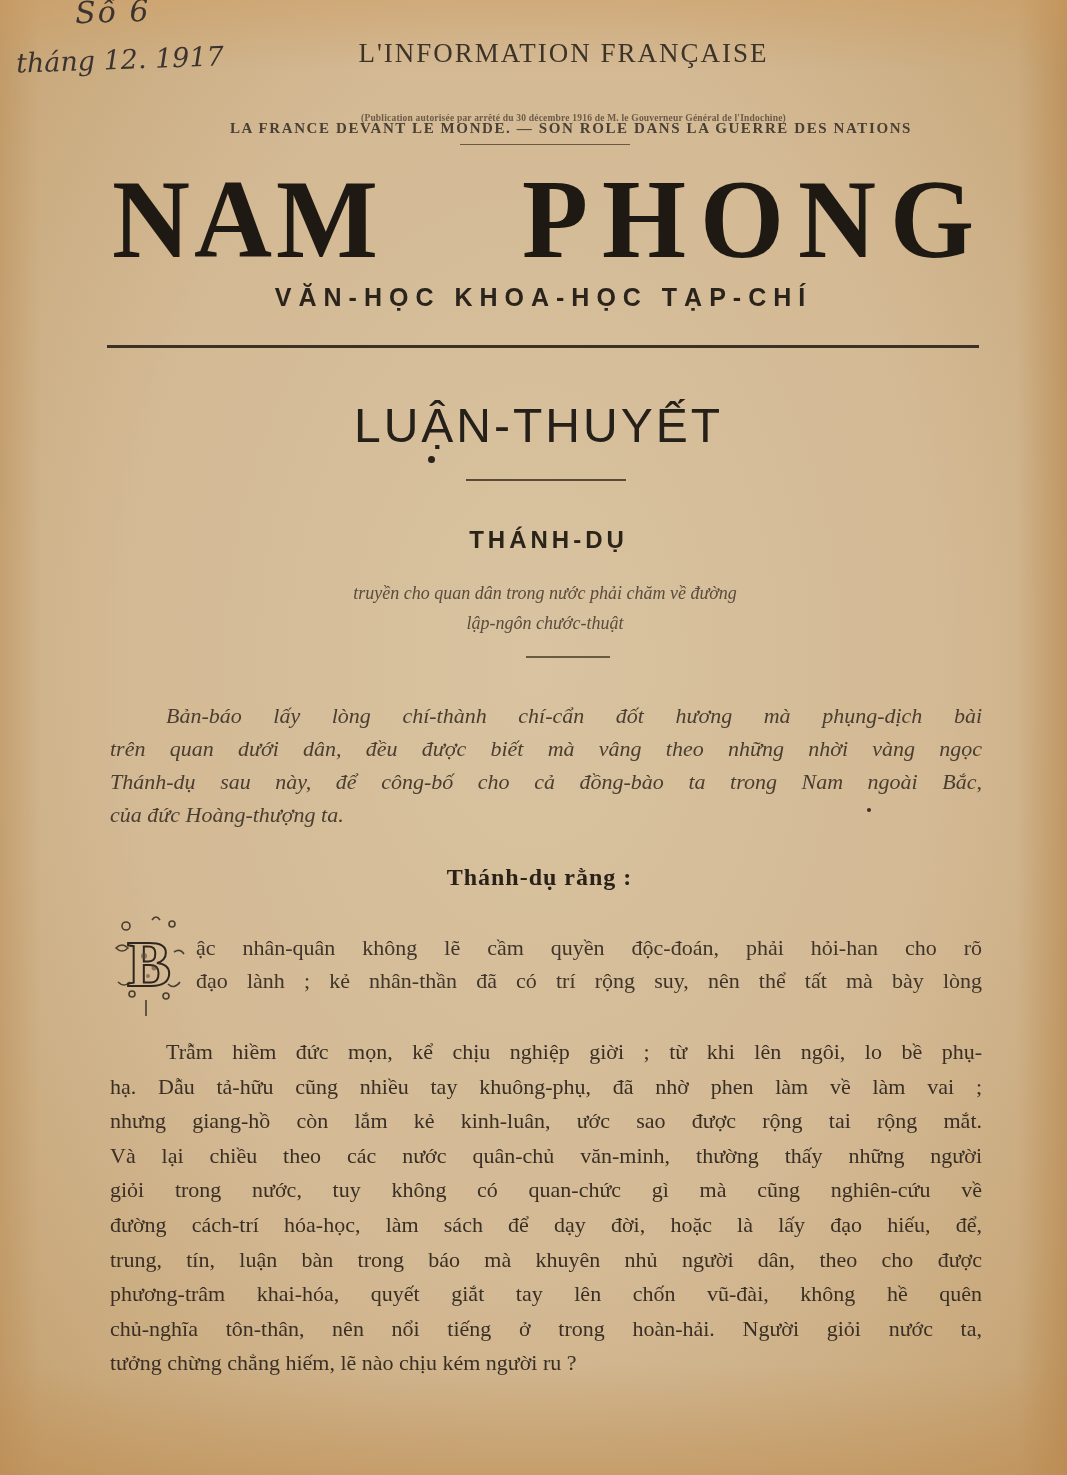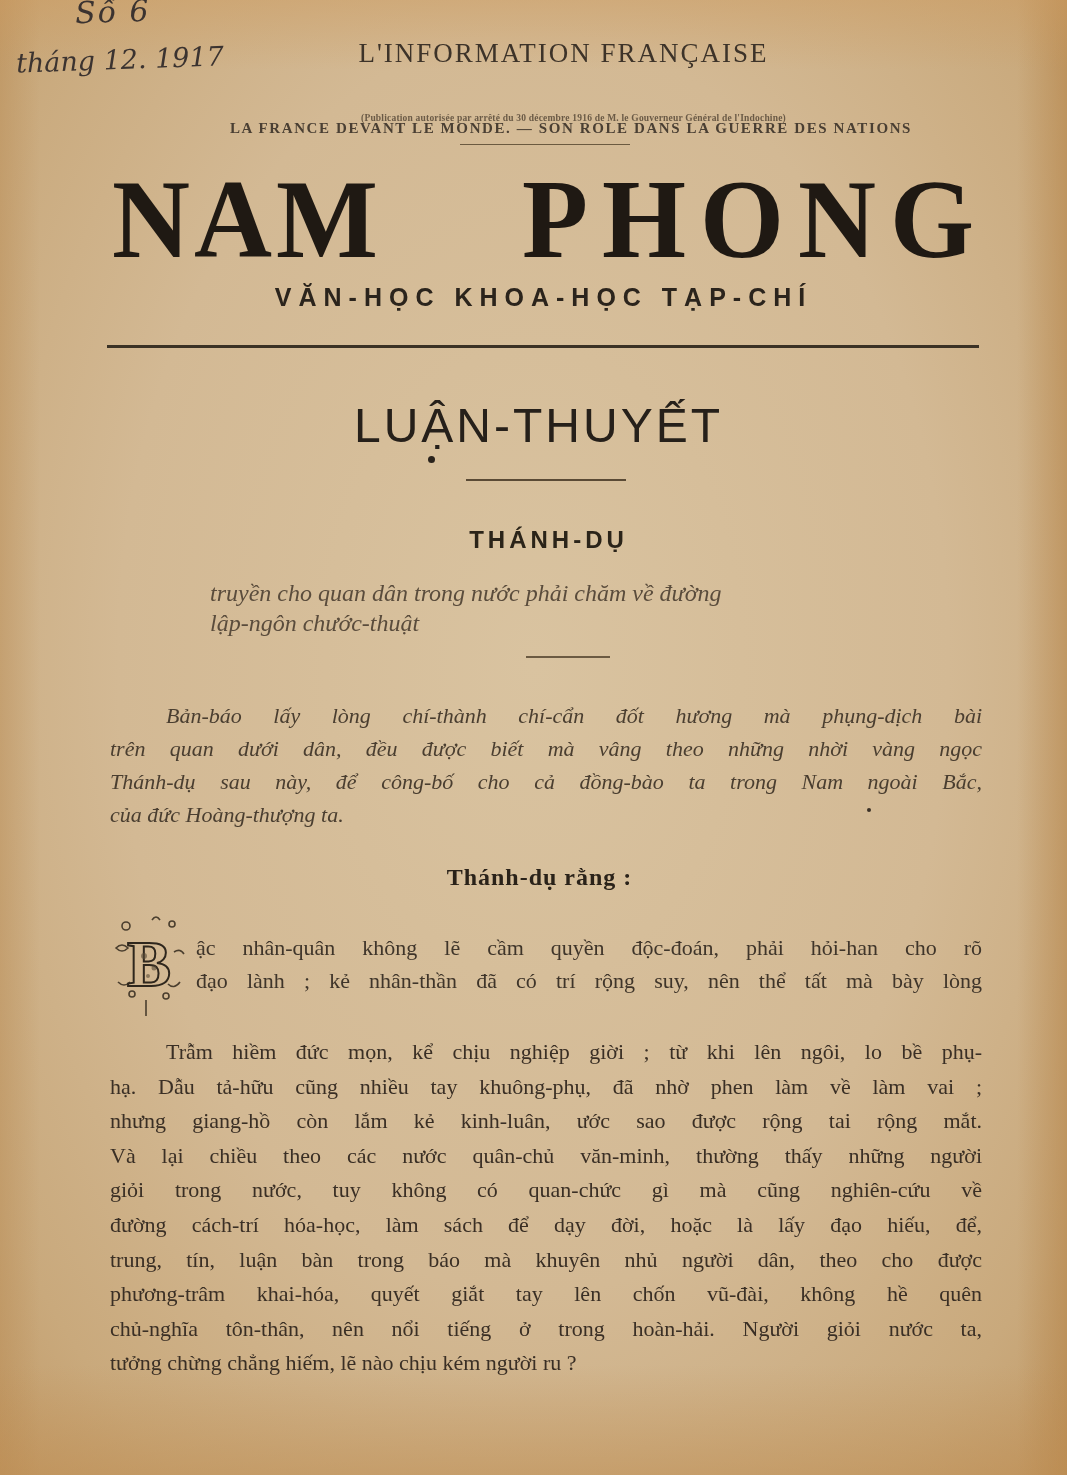--- a/index.html
+++ b/index.html
@@ -70,22 +70,22 @@
   .dot { position: absolute; left: 428px; top: 456px; width: 7px; height: 7px; border-radius: 50%; background: #2a231c; }
   .rule-sect { position: absolute; left: 466px; width: 160px; top: 479px; height: 2px; background: #5a4a35; }
 
   .decree-title {
     position: absolute; left: 0; right: 0; top: 526px; text-align: center;
     padding-left: 30px;
     font-family: "Liberation Sans", sans-serif; font-weight: bold;
     font-size: 24px; letter-spacing: 4px; color: #2b2419;
   }
   .decree-sub {
-    position: absolute; left: 210px; width: 670px; top: 578px; 
-    font-style: italic; font-size: 24px; line-height: 30px; color: #5a4c3c;
+    position: absolute; left: 210px; width: 670px; top: 578px; text-align: center;
+    font-style: italic; font-size: 18px; line-height: 30px; color: #5a4c3c;
   }
   .rule-sub { position: absolute; left: 526px; width: 84px; top: 656px; height: 2px; background: #6b5a42; }
 
   .intro {
     position: absolute; left: 110px; width: 872px; top: 699px;
     font-style: italic; font-size: 22px; line-height: 33px; color: #4a3e30;
     text-align: justify; text-indent: 56px;
   }
   .speck { position: absolute; left: 867px; top: 808px; width: 4px; height: 4px; border-radius: 50%; background: #3a3026; }
 

